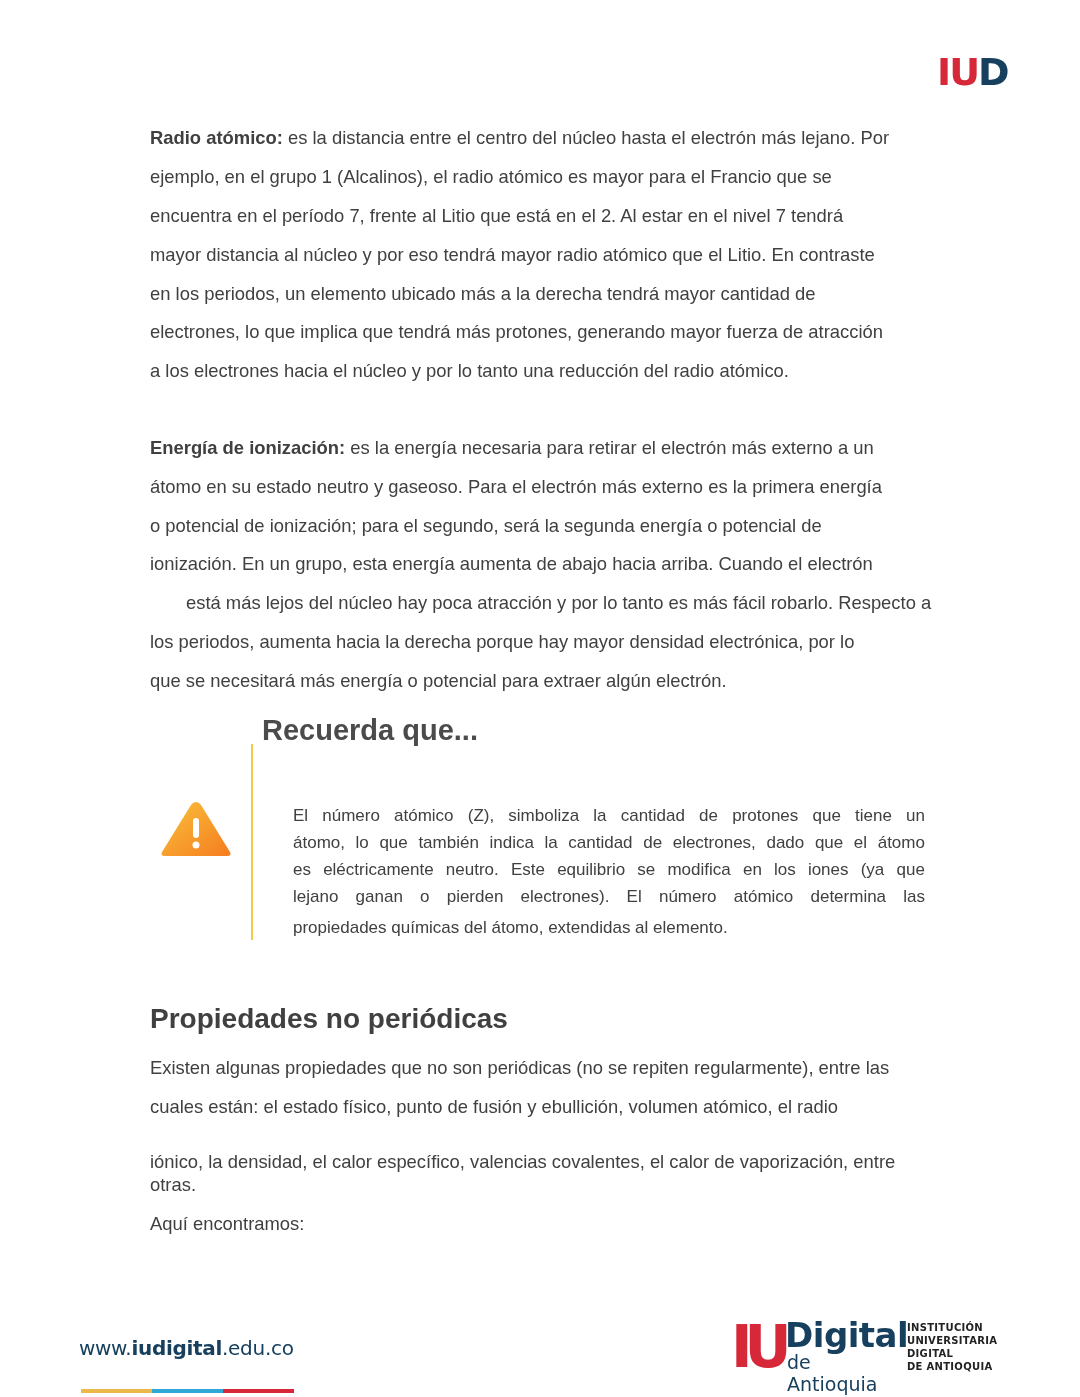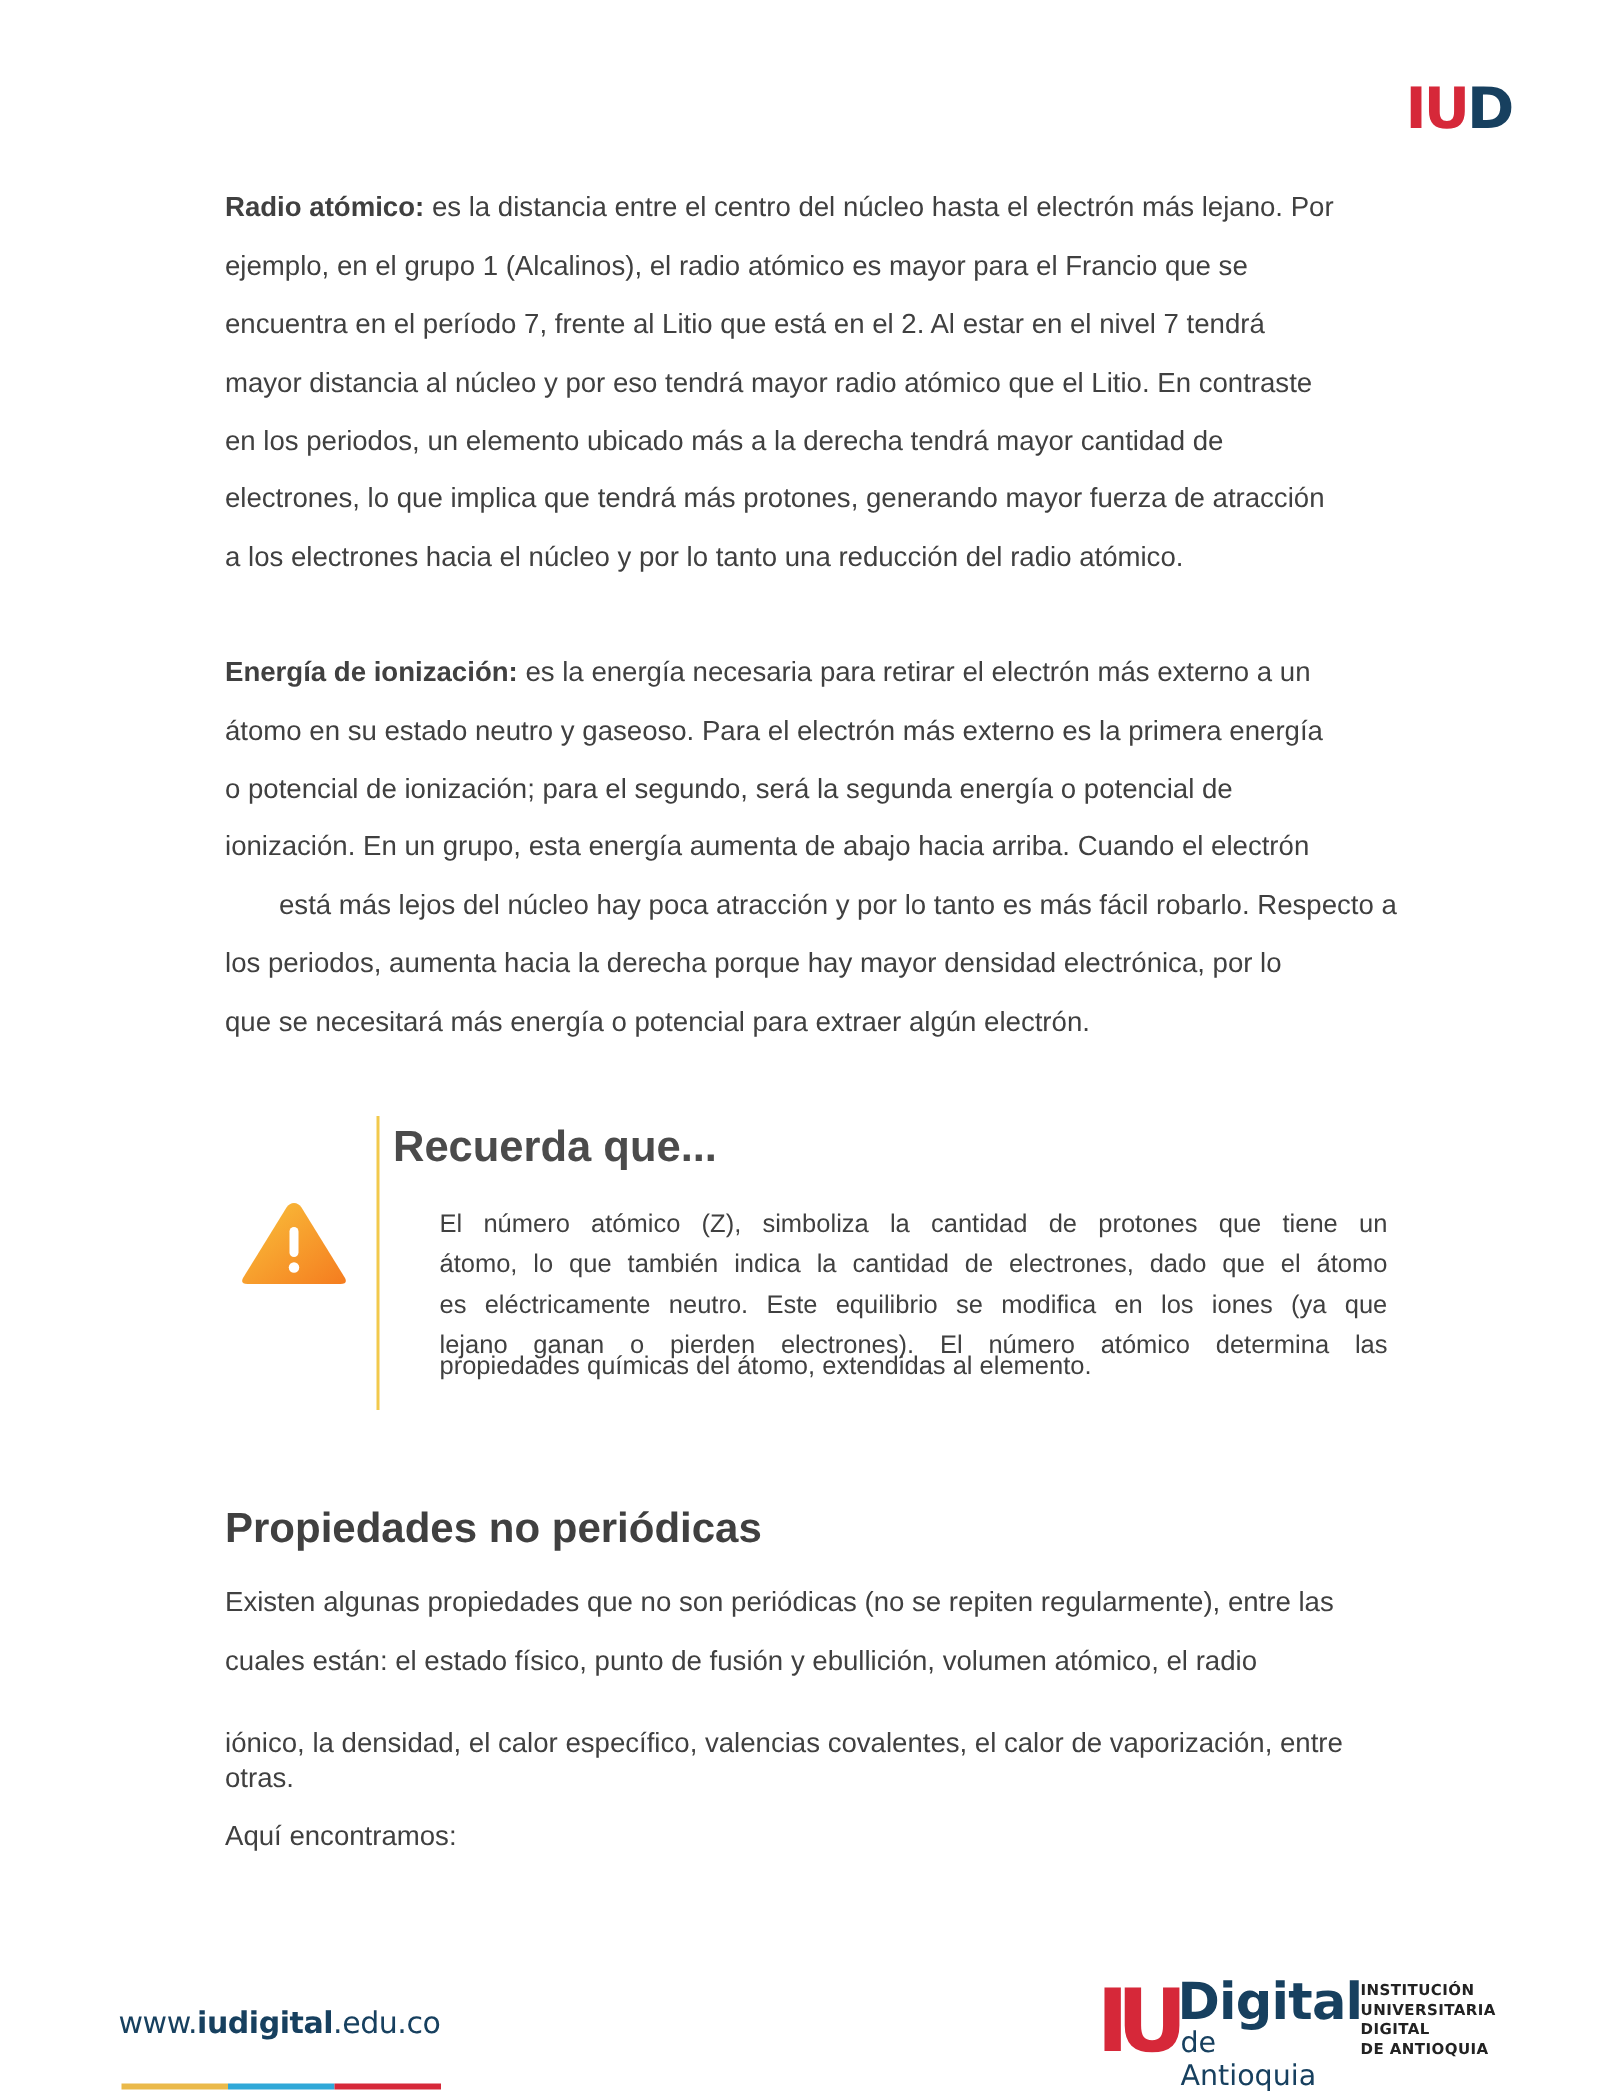--- a/index.html
+++ b/index.html
@@ -4,21 +4,21 @@
 <style>
   html, body { margin:0; padding:0; background:#ffffff; }
   body { width:1080px; height:1397px; position:relative; overflow:hidden; font-family:"Liberation Sans", sans-serif; color:#404040; }
   .top-logo { position:absolute; left:937px; top:52px; font-family:"DejaVu Sans", sans-serif; font-weight:bold; font-size:38px; letter-spacing:-2px; line-height:40px; }
   .top-logo .iu { color:#d62839; }
   .top-logo .d { color:#17405f; }
   .para { position:absolute; left:150px; width:790px; font-size:18.4px; color:#404040; }
   .para .ln { position:absolute; left:0; white-space:nowrap; height:24px; line-height:24px; }
   .para b { font-weight:bold; color:#404040; }
   .callout-bar { position:absolute; left:251px; top:744px; width:2px; height:196px; background:#f2c94c; }
-  .callout-title { position:absolute; left:262px; top:745px; font-size:29px; font-weight:bold; color:#4b4b4b; line-height:40px; }
+  .callout-title { position:absolute; left:262px; top:710px; font-size:29px; font-weight:bold; color:#4b4b4b; line-height:40px; }
   .warn { position:absolute; left:160px; top:800px; width:72px; height:58px; }
   .callout-body { position:absolute; left:293px; top:802px; width:632px; font-size:17px; color:#404040; }
   .callout-body .cl { position:absolute; left:0; width:632px; height:27px; line-height:27px; white-space:nowrap; }
   .callout-body .just { display:flex; justify-content:space-between; }
   .h2 { position:absolute; left:150px; top:999px; font-size:28px; font-weight:bold; color:#404040; line-height:40px; }
   .footer-url { position:absolute; left:79px; top:1336px; font-size:20px; color:#17405f; font-family:"DejaVu Sans", sans-serif; letter-spacing:-0.3px; }
   .footer-url b { font-weight:bold; }
   .footer-stripe { position:absolute; left:81px; top:1389px; height:4px; width:213px; display:flex; }
   .footer-stripe div { flex:1; height:4px; }
   .brand { position:absolute; left:731px; top:1320px; height:56px; }
@@ -119,21 +119,21 @@
         <span>ganan</span>
         <span>o</span>
         <span>pierden</span>
         <span>electrones).</span>
         <span>El</span>
         <span>número</span>
         <span>atómico</span>
         <span>determina</span>
         <span>las</span>
       </div>
-    <div class="cl" style="top:95px;">propiedades químicas del átomo, extendidas al elemento.</div>
+    <div class="cl" style="top:112px;">propiedades químicas del átomo, extendidas al elemento.</div>
   </div>
 </div>
 
 <div class="h2">Propiedades no periódicas</div>
 <div class="para" style="top:1056px;">
   <div class="ln" style="top:0px;">Existen algunas propiedades que no son periódicas (no se repiten regularmente), entre las</div>
   <div class="ln" style="top:39px;">cuales están: el estado físico, punto de fusión y ebullición, volumen atómico, el radio</div>
   <div class="ln" style="top:94px;">iónico, la densidad, el calor específico, valencias covalentes, el calor de vaporización, entre</div>
   <div class="ln" style="top:117px;">otras.</div>
   <div class="ln" style="top:156px;">Aquí encontramos:</div>

